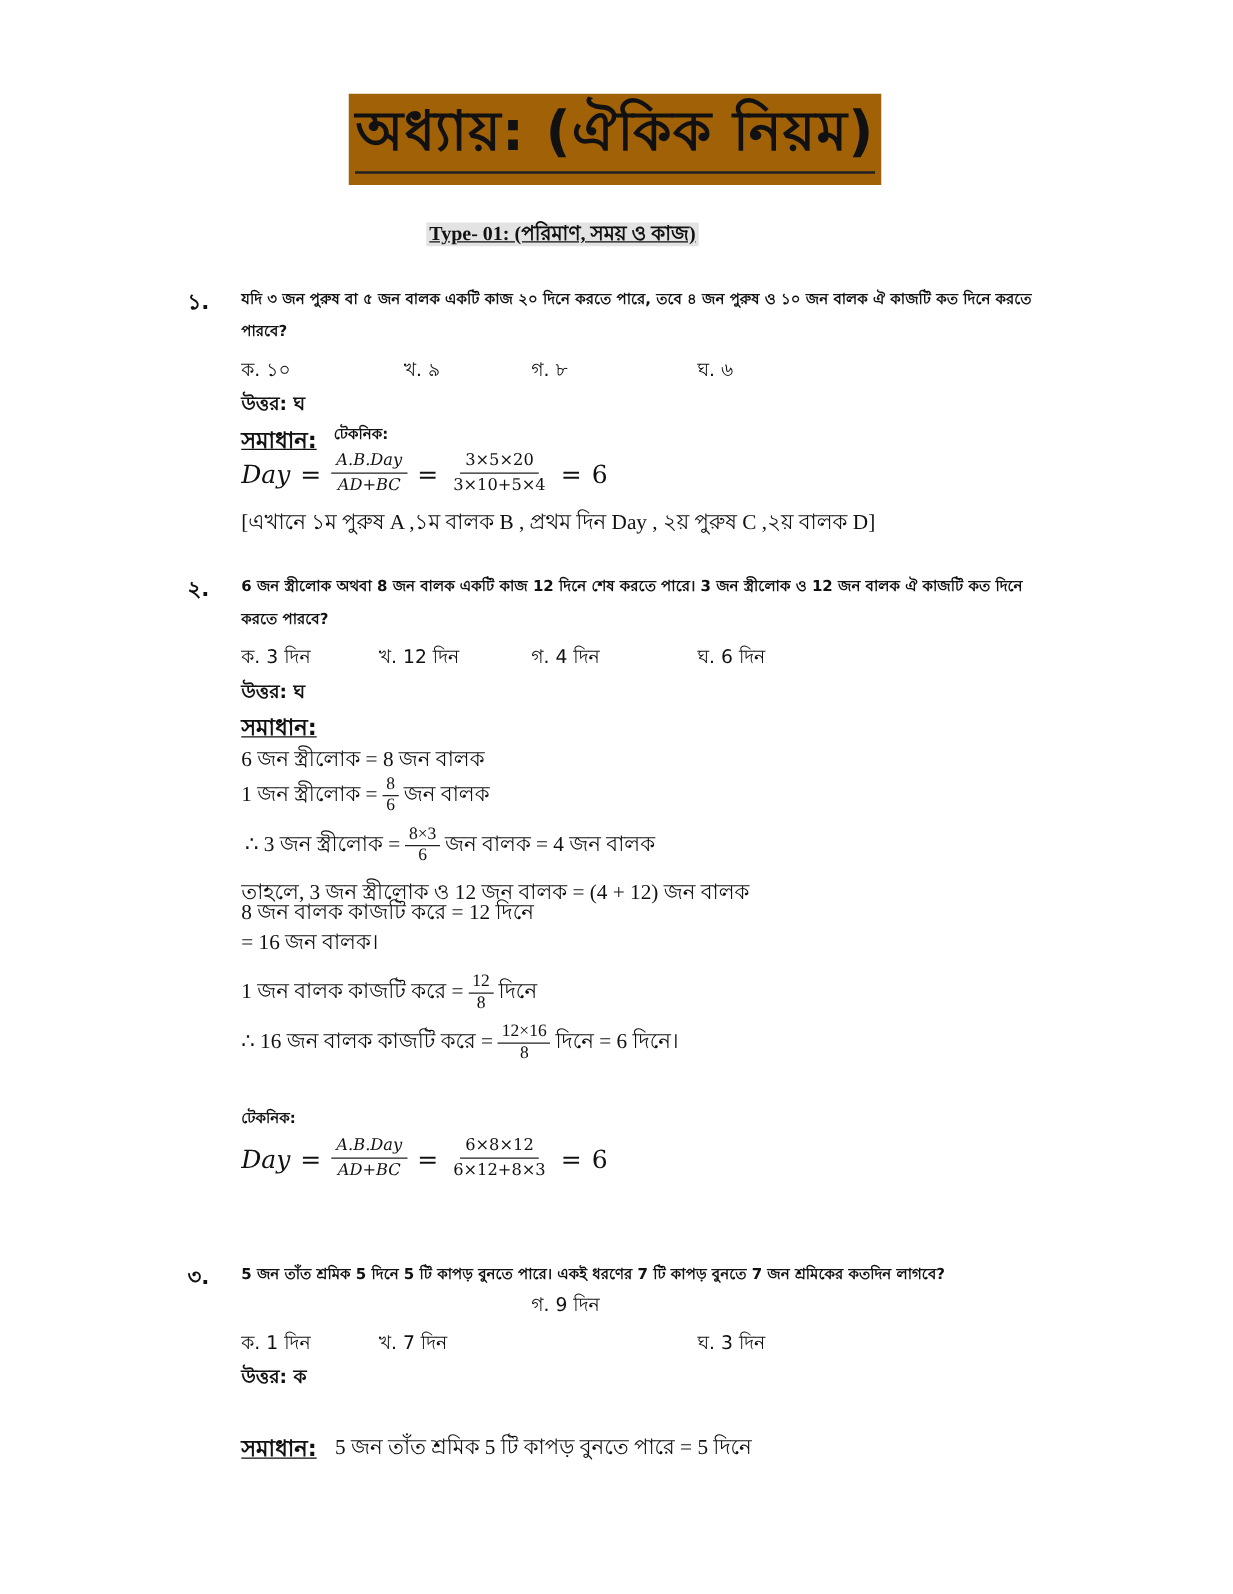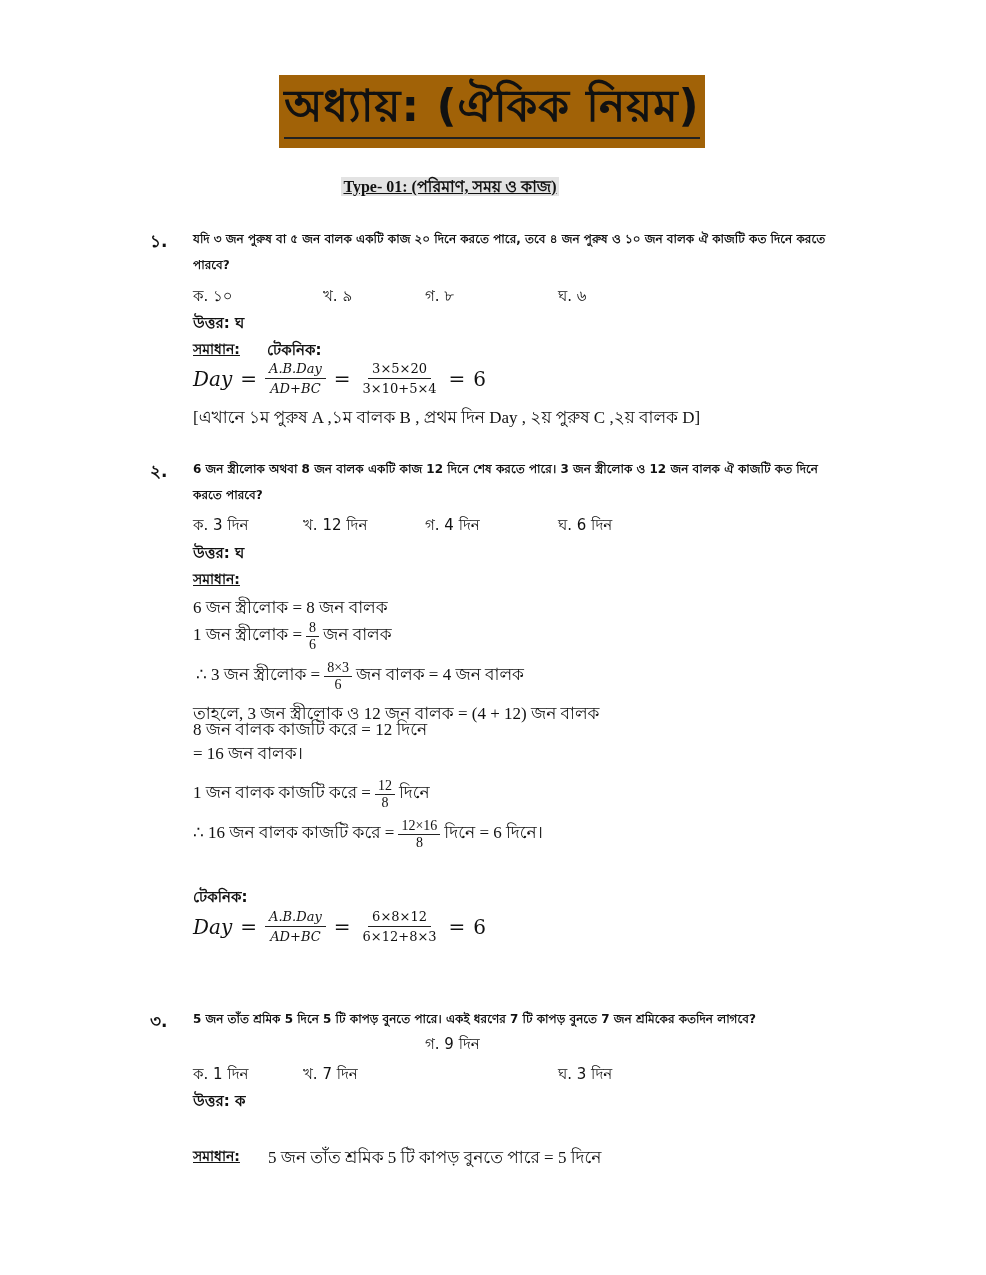--- a/index.html
+++ b/index.html
@@ -22,22 +22,22 @@
   }
   .type-text {
     background: #e3e3e3; font-weight: bold; font-size: 16px;
     padding: 1px 2px; text-decoration: underline;
     font-family: "Liberation Serif", serif;
   }
   .qnum { font-family: "DejaVu Sans", sans-serif; font-weight: bold; font-size: 17px; }
   .qtext { font-family: "DejaVu Sans", sans-serif; font-weight: bold; font-size: 12px; line-height: 26px; width: 650px; }
   .opt { font-family: "DejaVu Sans", sans-serif; font-size: 15px; }
   .ans { font-family: "DejaVu Sans", sans-serif; font-weight: bold; font-size: 15px; }
-  .label-u { font-family: "DejaVu Sans", sans-serif; font-weight: bold; font-size: 14px; text-decoration: underline; }
-  .label { font-family: "DejaVu Sans", sans-serif; font-weight: bold; font-size: 15px; }
+  .label-u { font-family: "DejaVu Sans", sans-serif; font-weight: bold; font-size: 18px; text-decoration: underline; }
+  .label { font-family: "DejaVu Sans", sans-serif; font-weight: bold; font-size: 12px; }
   .line { font-family: "Liberation Serif", serif; font-size: 17px; white-space: nowrap; }
   .formula { font-family: "DejaVu Serif", serif; font-size: 20px; display: flex; align-items: center; gap: 8px; white-space: nowrap; }
   .formula .var { font-style: italic; }
   .frac { display: inline-flex; flex-direction: column; align-items: center; font-size: 13px; line-height: 17px; }
   .frac .num { padding: 0 4px 1px; border-bottom: 1.5px solid #222; }
   .frac .den { padding: 1px 4px 0; }
   .frac.it .num, .frac.it .den { font-style: italic; }
   .sfrac { display: inline-flex; flex-direction: column; align-items: center; font-size: 14px; line-height: 16px; vertical-align: middle; margin: 0 4px; }
   .sfrac .num { border-bottom: 1.2px solid #222; padding: 0 3px; }
   .sfrac .den { padding: 0 3px; }

